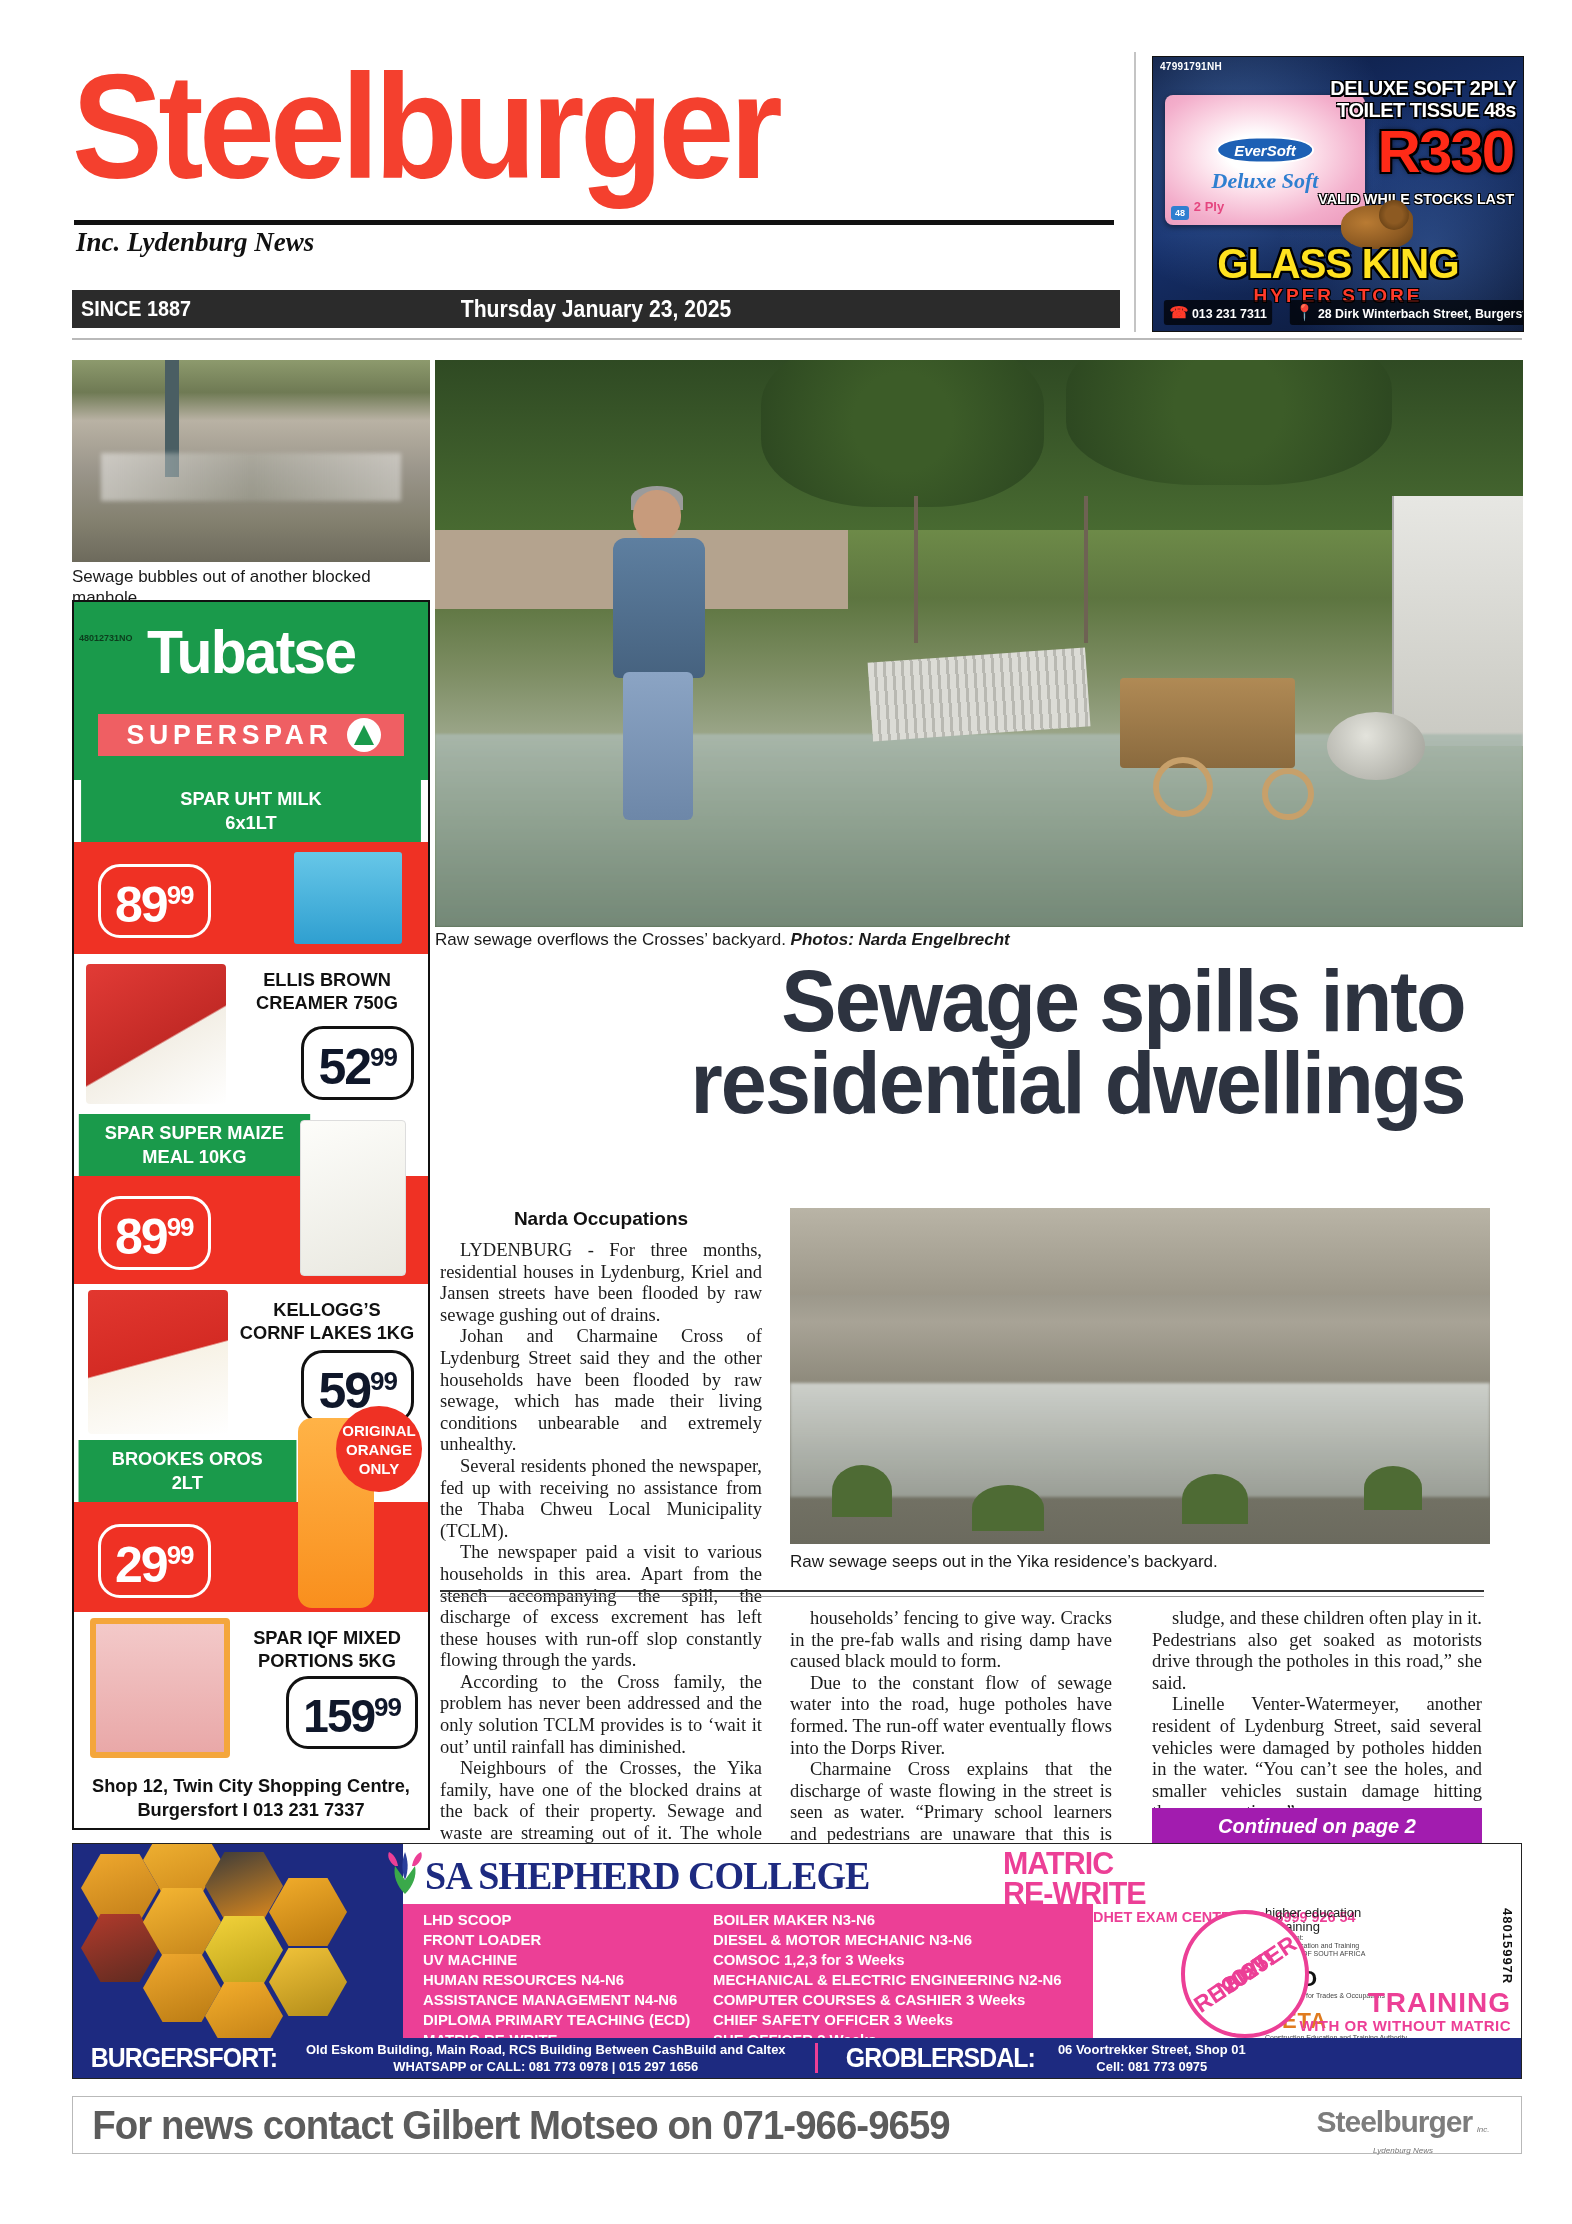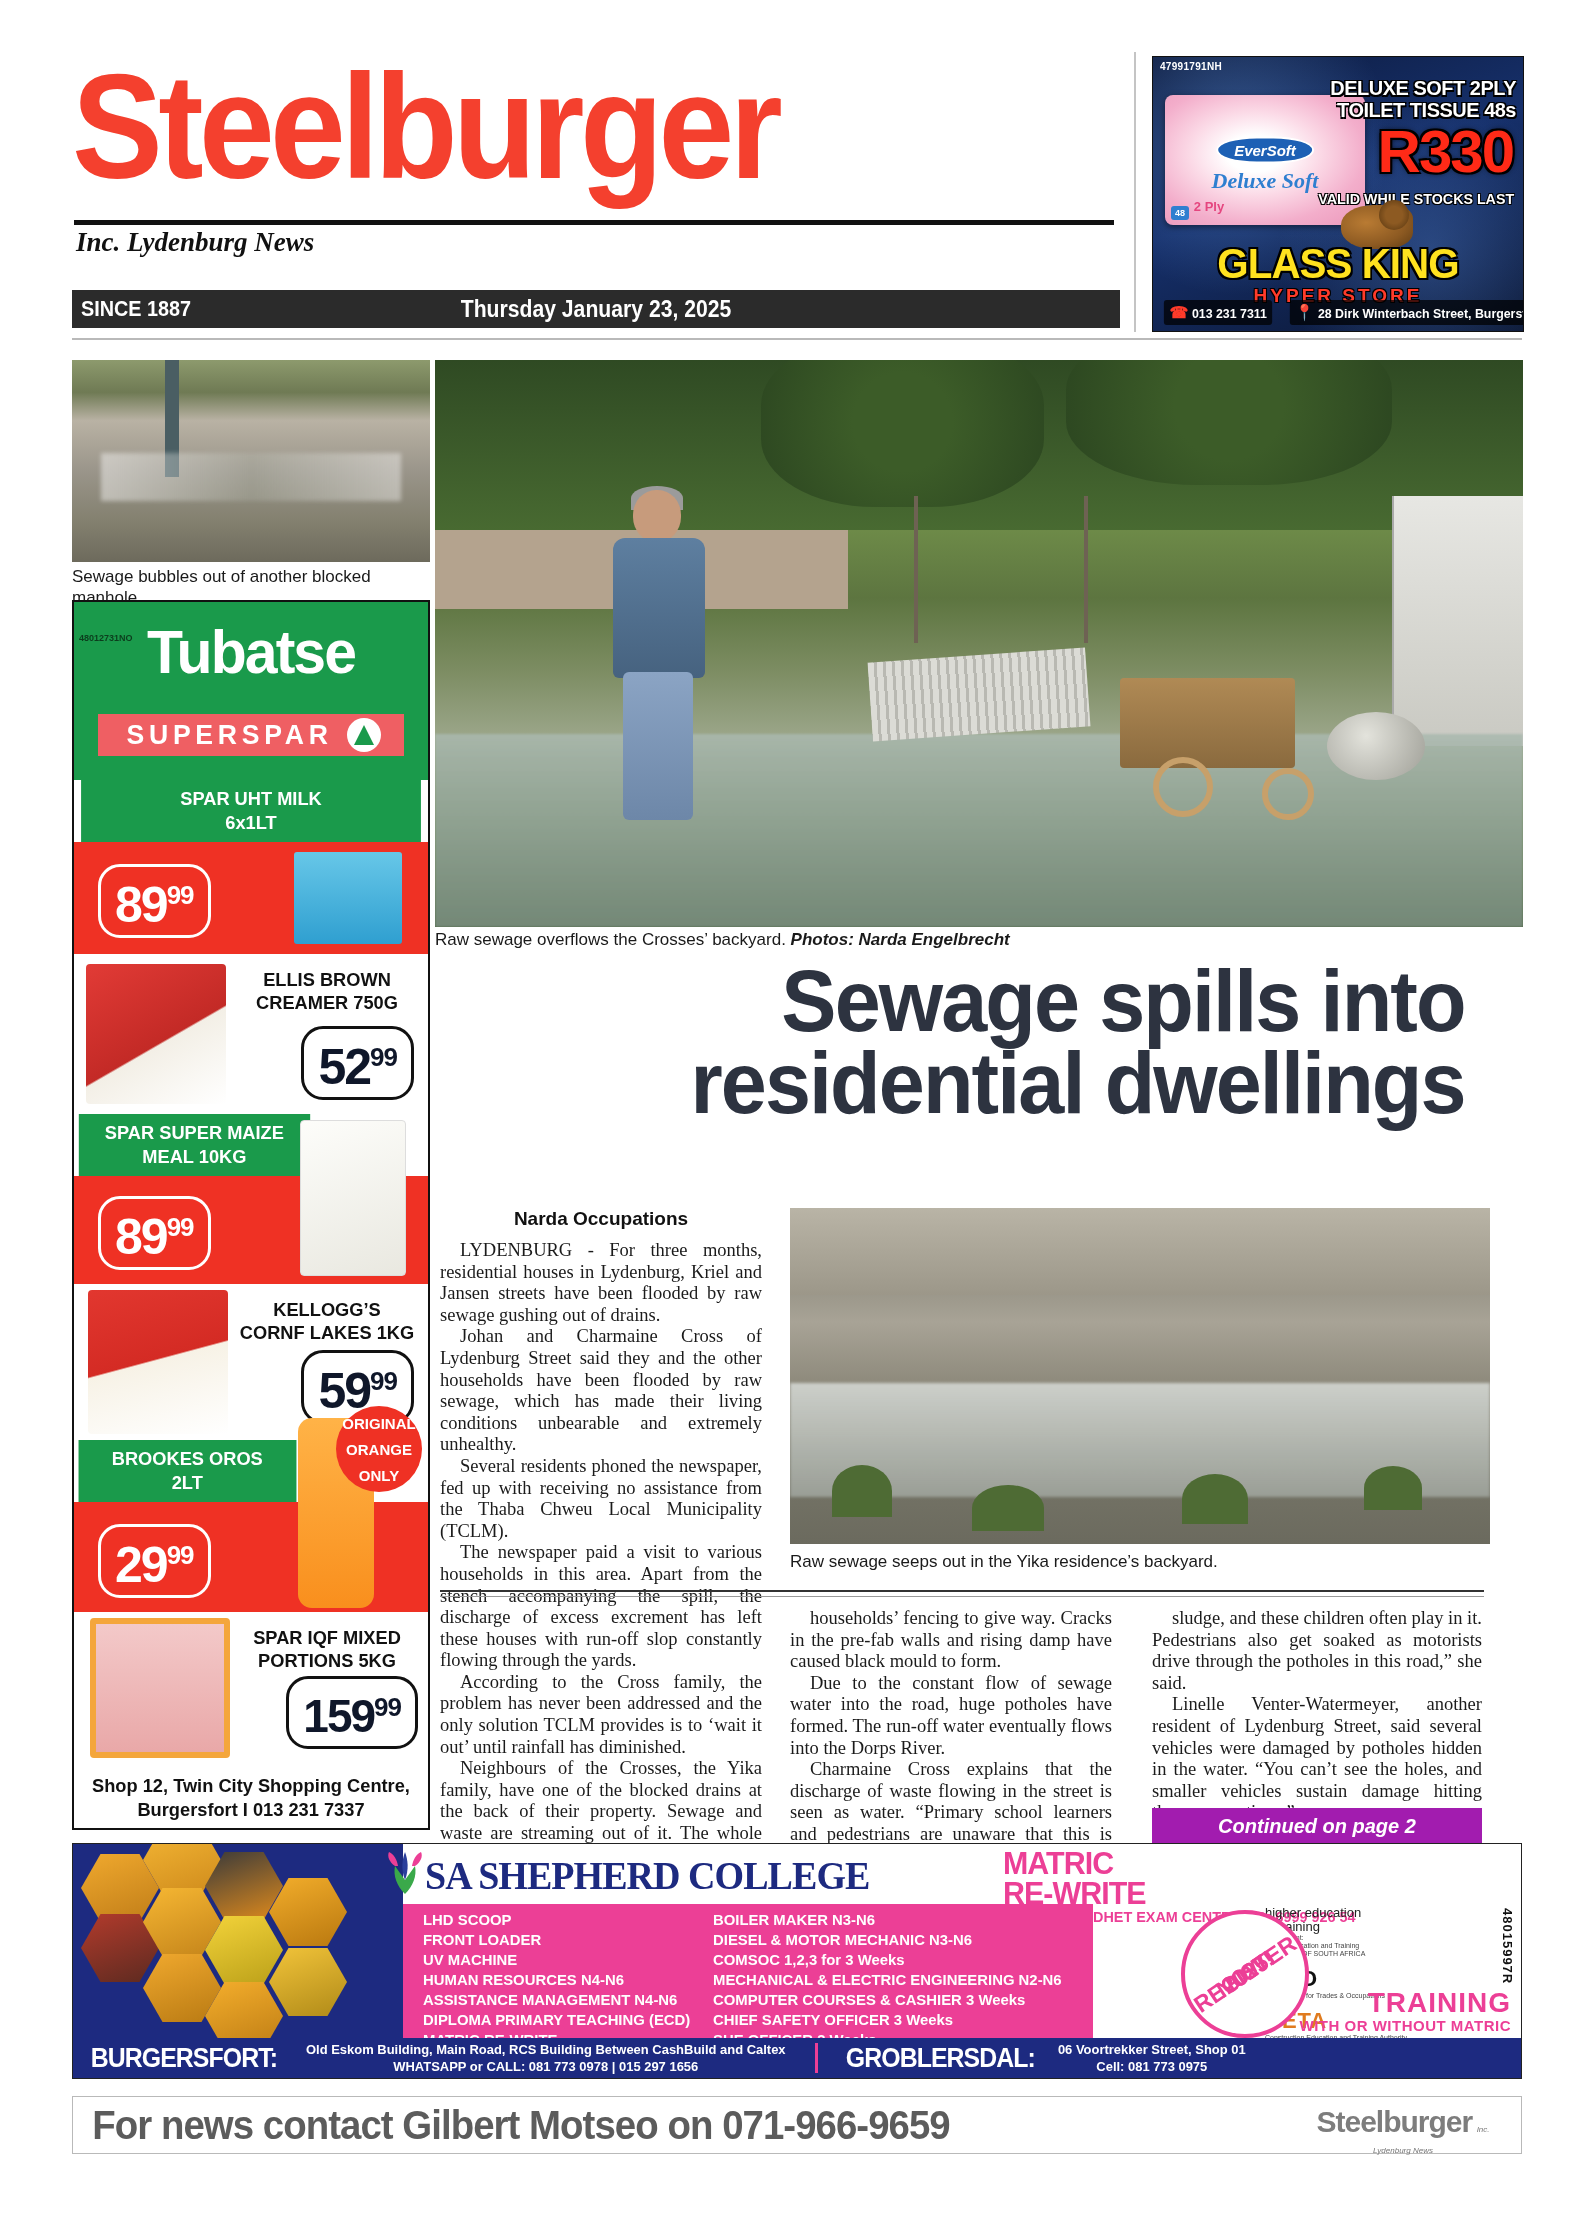--- a/index.html
+++ b/index.html
@@ -230,21 +230,21 @@
   .sp-pricebox sup{font-size:26px;vertical-align:super;letter-spacing:-1px;}
   .sp-pricebox.white{background:transparent;border-color:#fff;color:#fff;}
   .sp-prod{position:absolute;border-radius:4px;}
   .sp-addr{
     text-align:center;font-size:19px;font-weight:bold;color:#111;line-height:24px;
     padding:10px 8px 8px;transform:scaleX(.96);
   }
   .sp-badge{
     position:absolute;right:6px;top:8px;width:86px;height:86px;border-radius:50%;
     background:#ef3124;color:#fff;font-size:15px;font-weight:bold;line-height:19px;
-    display:flex;flex-direction:column;align-items:center;justify-content:center;z-index:3;gap:7px;
+    display:flex;flex-direction:column;align-items:center;justify-content:center;z-index:3;
   }
 
   
   .college{
     position:absolute;left:72px;top:1843px;width:1450px;height:236px;
     border:1px solid #222;background:#fff;overflow:hidden;
   }
   .cl-hex{
     position:absolute;left:0;top:0;width:330px;height:196px;background:#1d2a80;overflow:hidden;
   }

